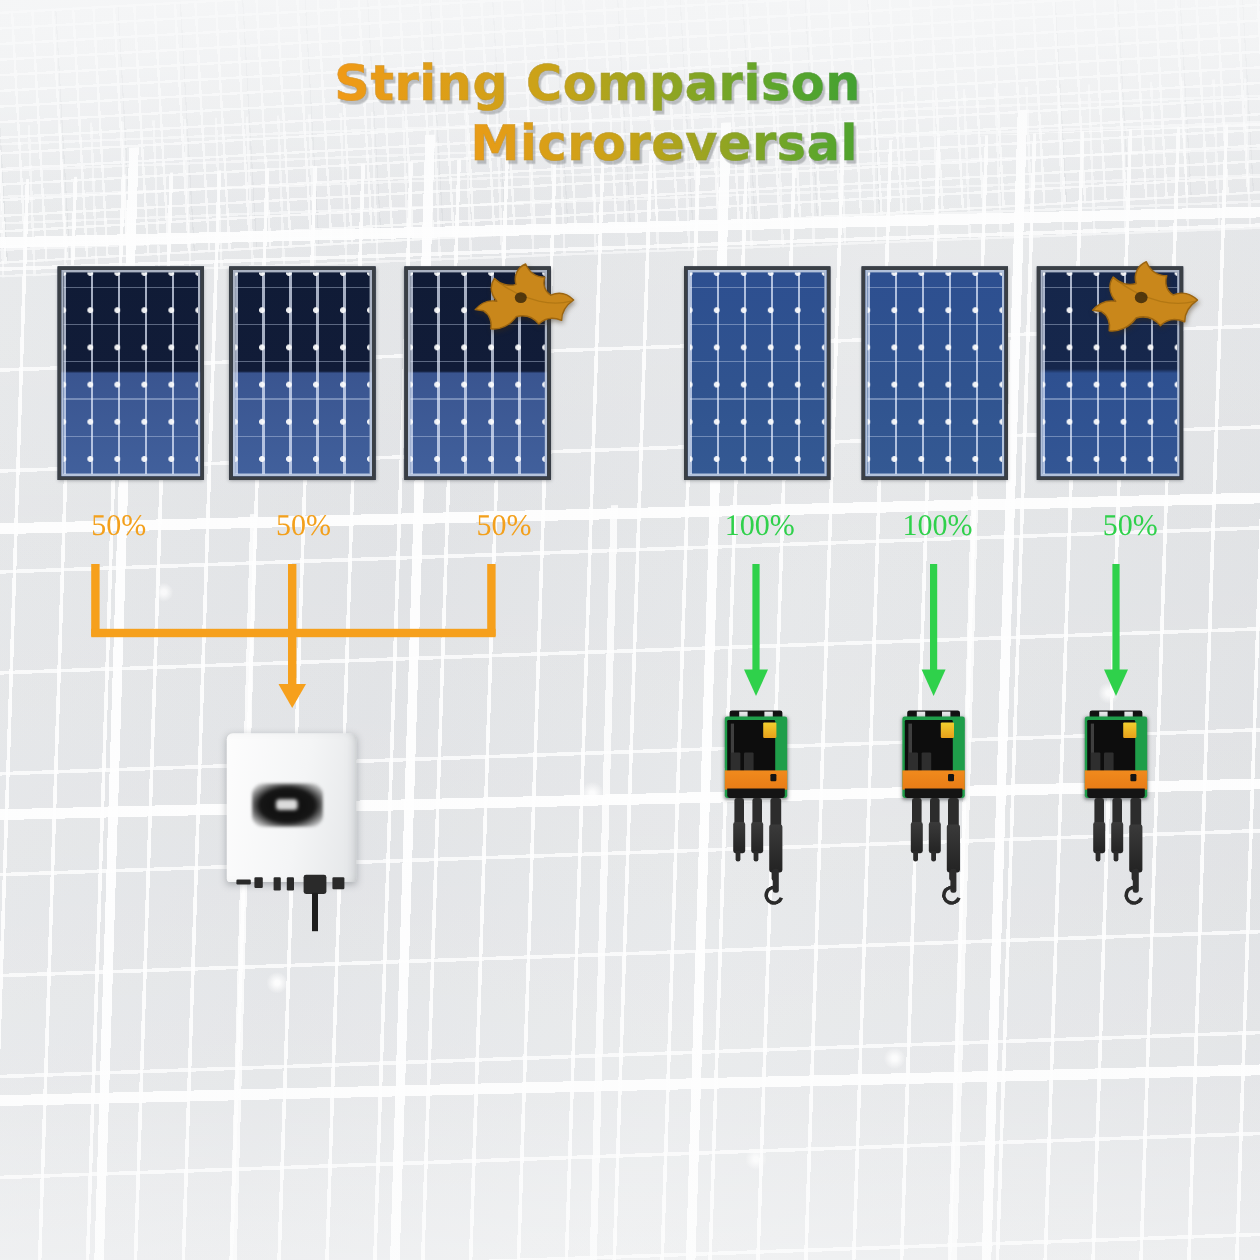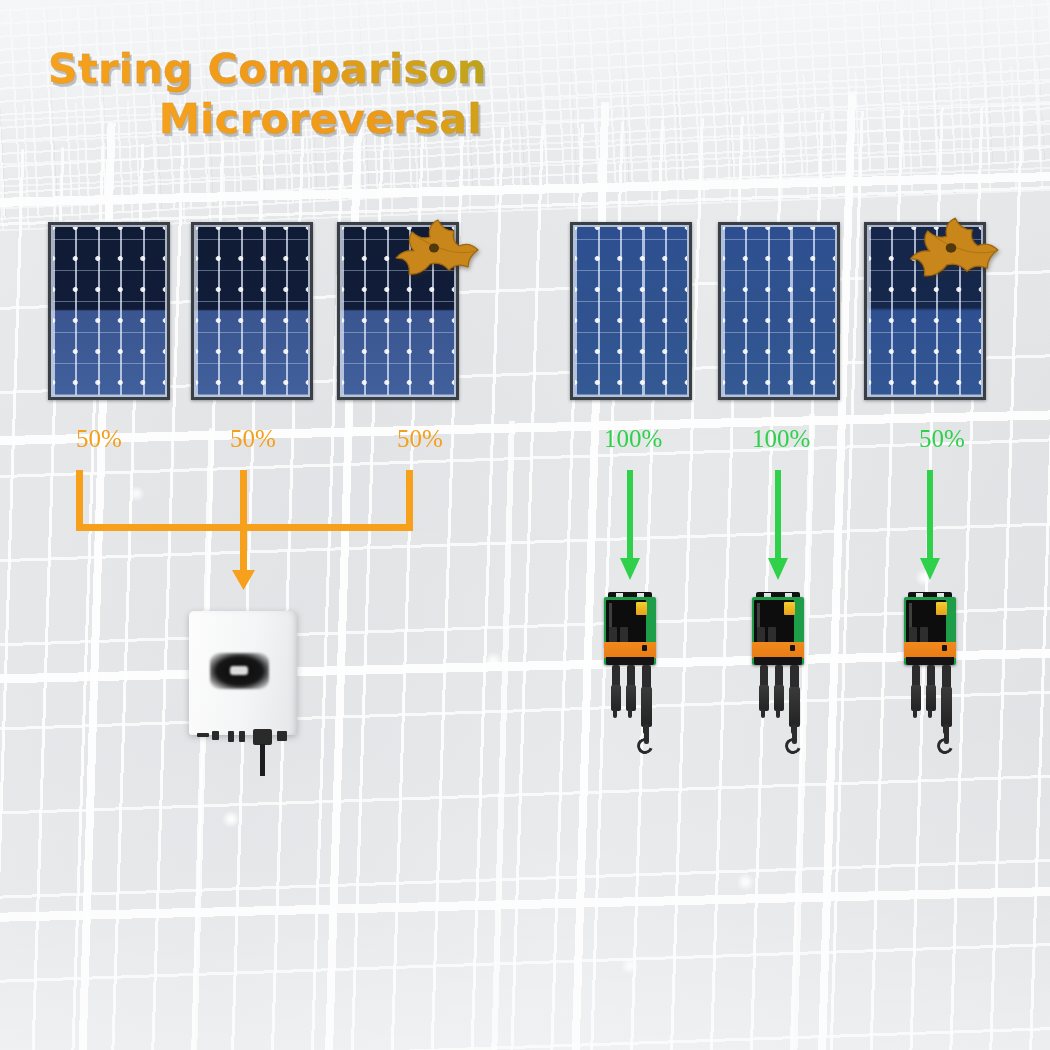--- a/index.html
+++ b/index.html
@@ -8,20 +8,21 @@
     font-family: "Liberation Sans", sans-serif;
     overflow: hidden;
     background: #e9ebed;
   }
 
   #stage {
     position: relative;
     width: 1050px; height: 1050px;
     overflow: hidden;
     background: #e6e8ea;
+    text-align: center;
   }
 
   
   .bg-base {
     position: absolute; inset: 0;
     background:
       linear-gradient(180deg, rgba(255,255,255,0.55) 0%, rgba(255,255,255,0.15) 14%, rgba(255,255,255,0.05) 40%, rgba(255,255,255,0.18) 86%, rgba(255,255,255,0.42) 100%),
       linear-gradient(105deg, #e3e5e7 0%, #dcdee1 35%, #e2e4e6 60%, #d9dbde 100%);
   }
   

